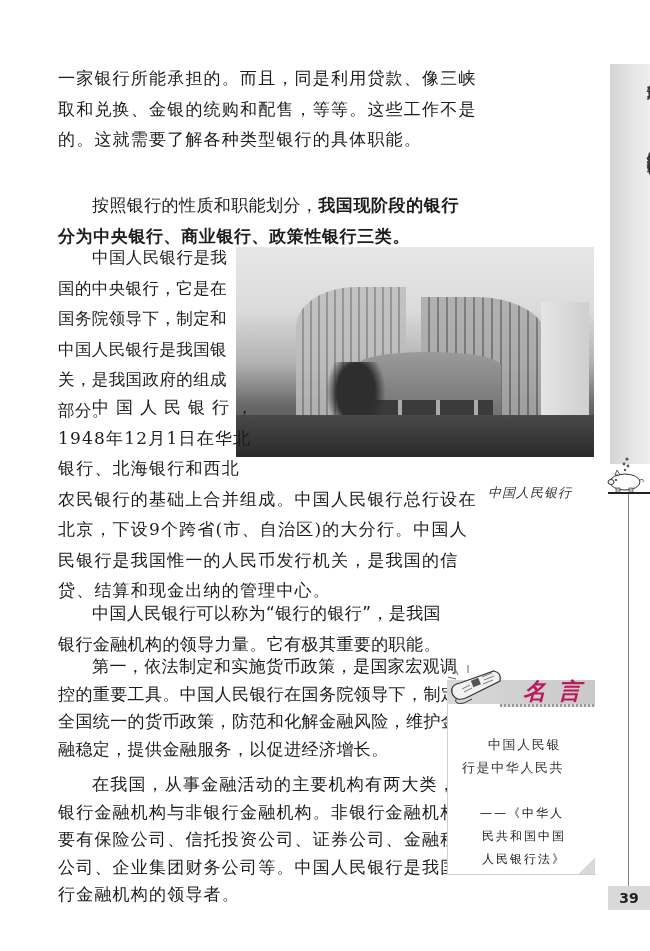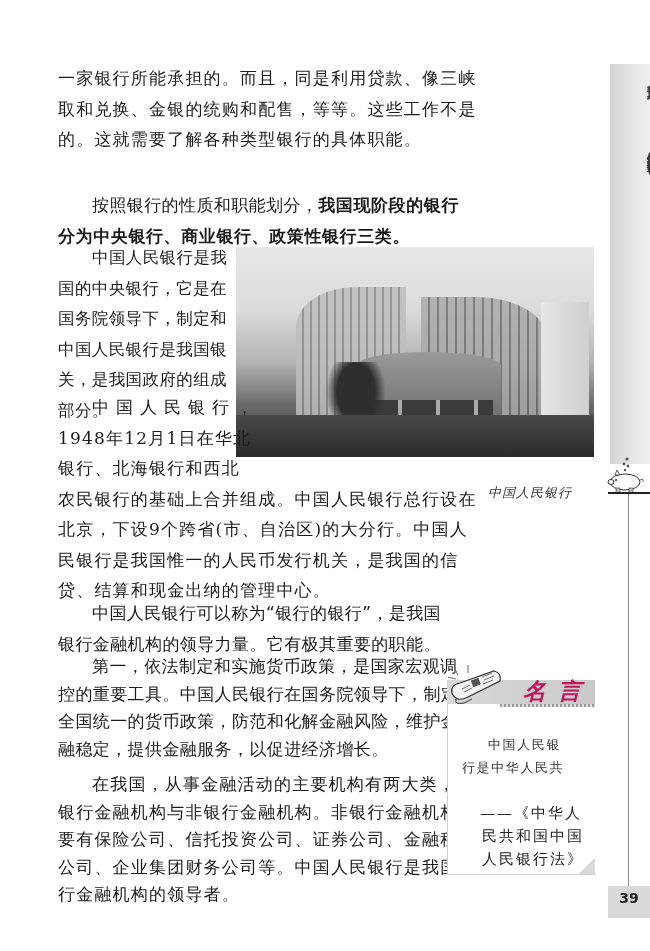--- a/index.html
+++ b/index.html
@@ -97,31 +97,31 @@
       font-family: "DejaVu Sans", "Liberation Sans", sans-serif;
     }
     .newspaper-icon { position: absolute; left: 446px; top: 663px; width: 62px; height: 50px; }
     .quote-text {
       position: absolute; left: 462px; top: 733px; width: 130px;
       font-family: "DejaVu Sans", "Liberation Sans", sans-serif;
       font-size: 13px; line-height: 23px; color: #333; letter-spacing: 1.6px;
     }
     .quote-text .line { text-align: left; }
     .quote-src {
-      position: absolute; left: 476px; top: 802px; font-size: 15px; line-height: 23px;
+      position: absolute; left: 476px; top: 802px; font-size: 12px; line-height: 23px;
       color: #222; letter-spacing: 2px; font-family: "DejaVu Serif", "Liberation Serif", serif;
     }
     .fold-corner {
       position: absolute; left: 579px; top: 858px; width: 16px; height: 16px;
       background: linear-gradient(135deg, #ffffff 50%, #d9d9d9 50%);
     }
 
     
     .page-num {
-      position: absolute; left: 608px; top: 886px; width: 42px; height: 32px;
+      position: absolute; left: 608px; top: 886px; width: 42px; height: 24px;
       background: #d9d9d9; text-align: center; line-height: 24px;
       font-family: "DejaVu Sans", "Liberation Sans", sans-serif; font-size: 14px; font-weight: bold; color: #222;
     }
   </style>
 </head>
 <body>
 
 <div class="chapter-tab">
   <div class="vt num">第六课</div>
   <div class="vt title">银行和储蓄者</div>

